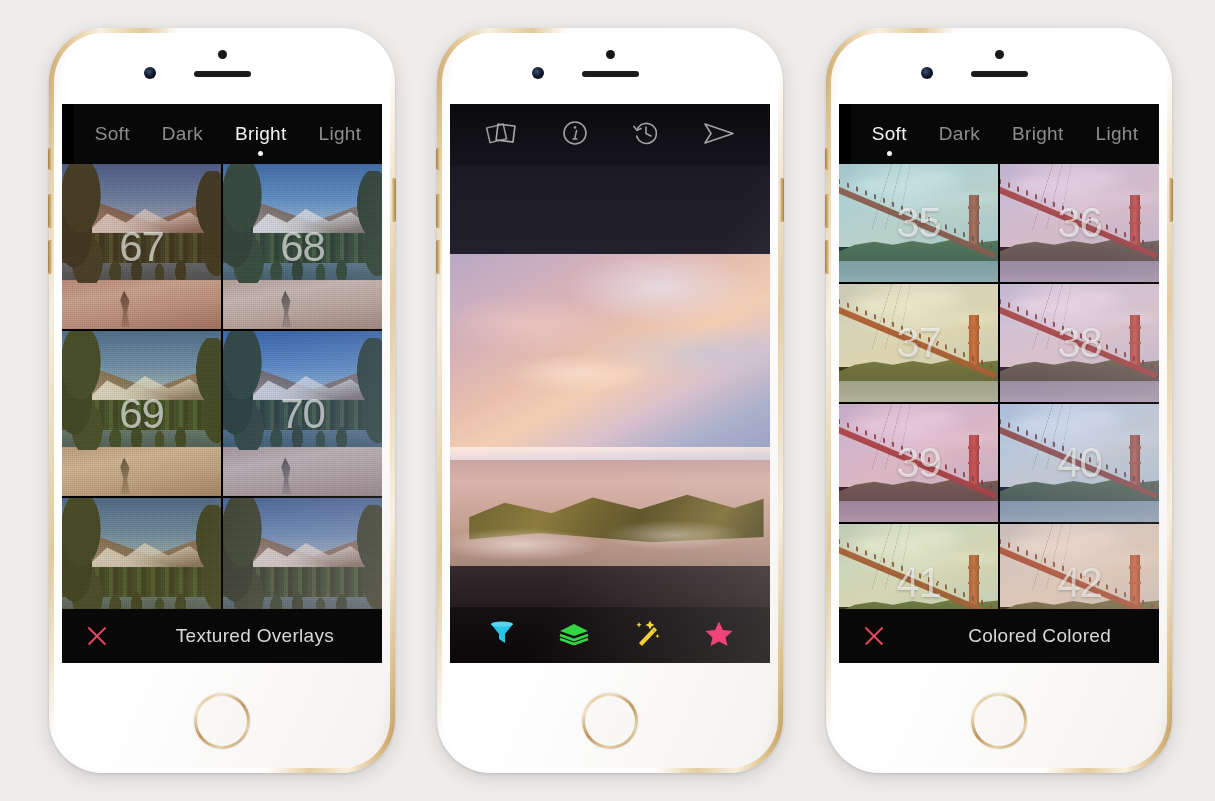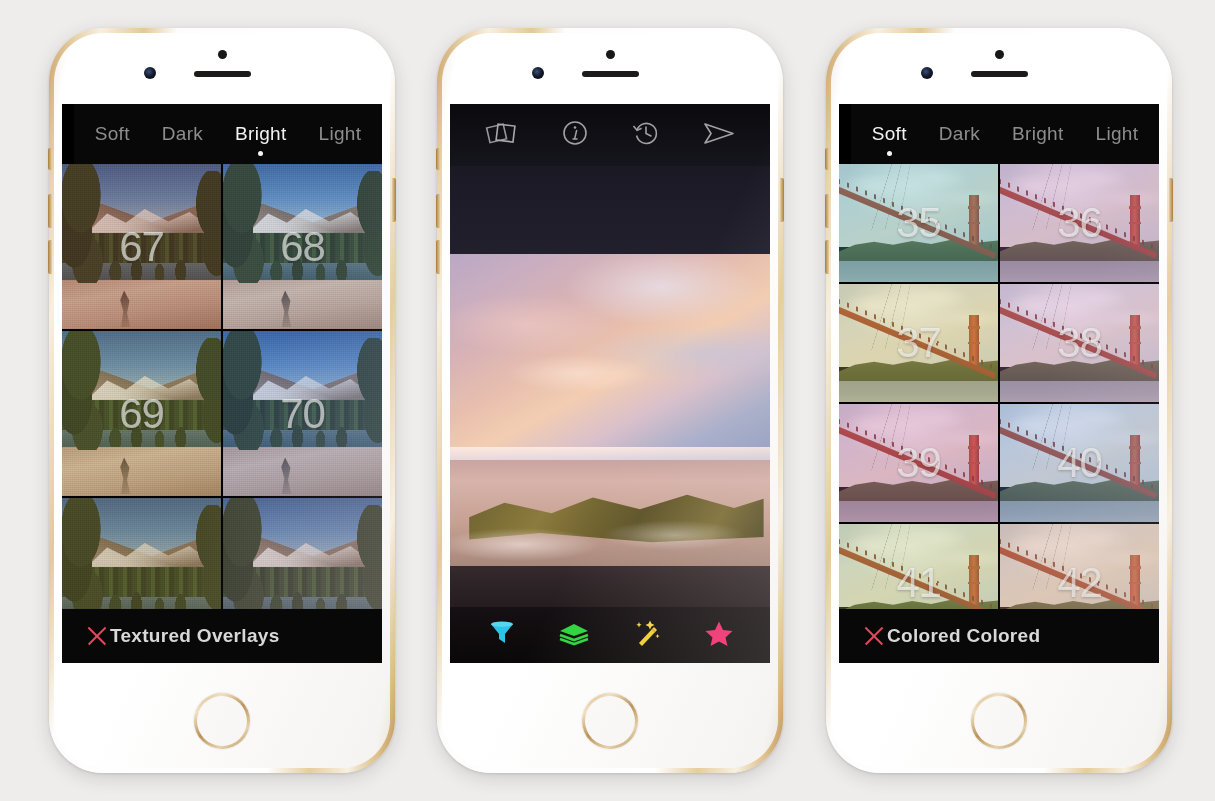--- a/index.html
+++ b/index.html
@@ -338,24 +338,24 @@
     content: "";
     position: absolute;
     left: 1px; top: 12px;
     width: 24px; height: 1.6px;
     background: #e2485c;
   }
   .close-x::before { transform: rotate(45deg); }
   .close-x::after  { transform: rotate(-45deg); }
   .bottom-title {
     flex: 1;
-    text-align: left;
+    text-align: right;
     color: #d8d8d8;
     font-size: 19px;
-    font-weight: 700;
+    font-weight: 400;
     letter-spacing: 0.3px;
     margin-right: 48px;
   }
 
   
   .editor { position: absolute; inset: 0; background: #000; display: flex; flex-direction: column; }
   .editor-top {
     height: 62px;
     background: linear-gradient(180deg, #0a0a0e 0%, #15151c 100%);
     display: flex;

